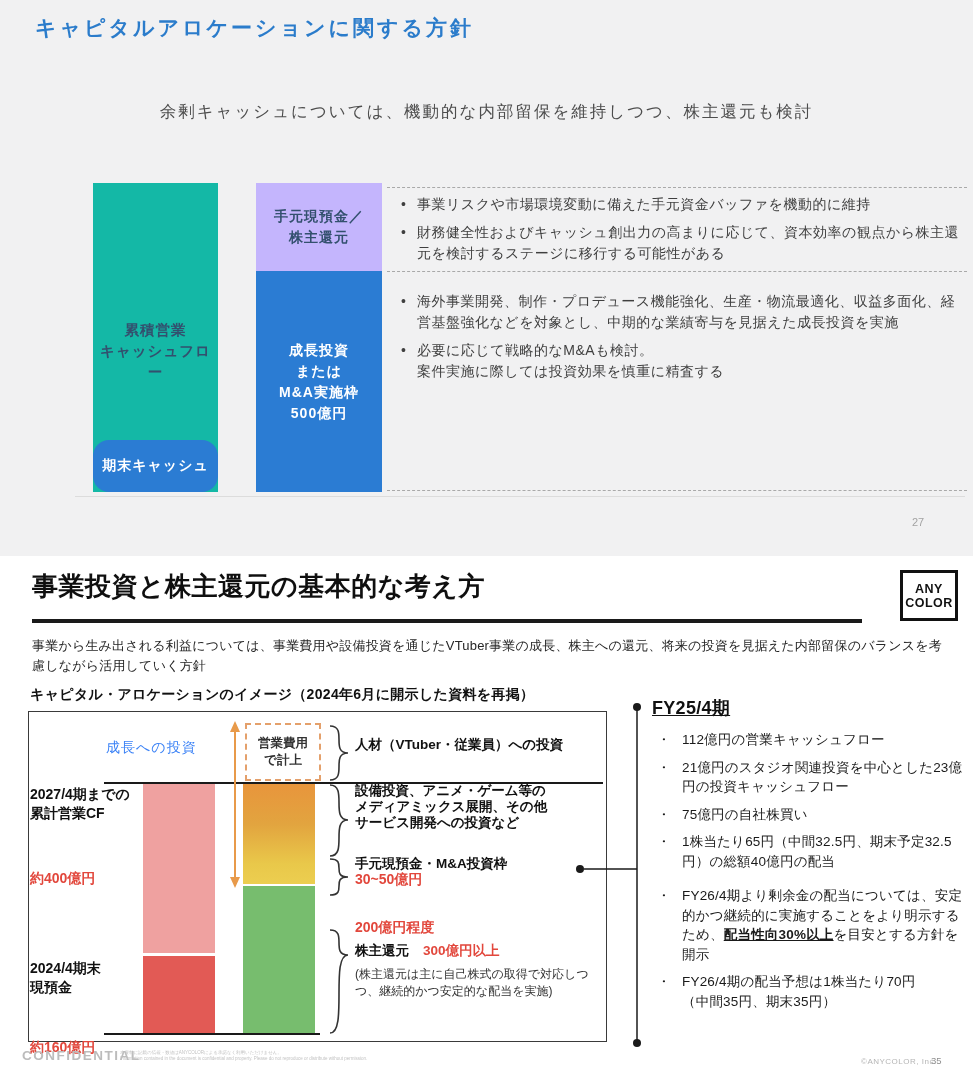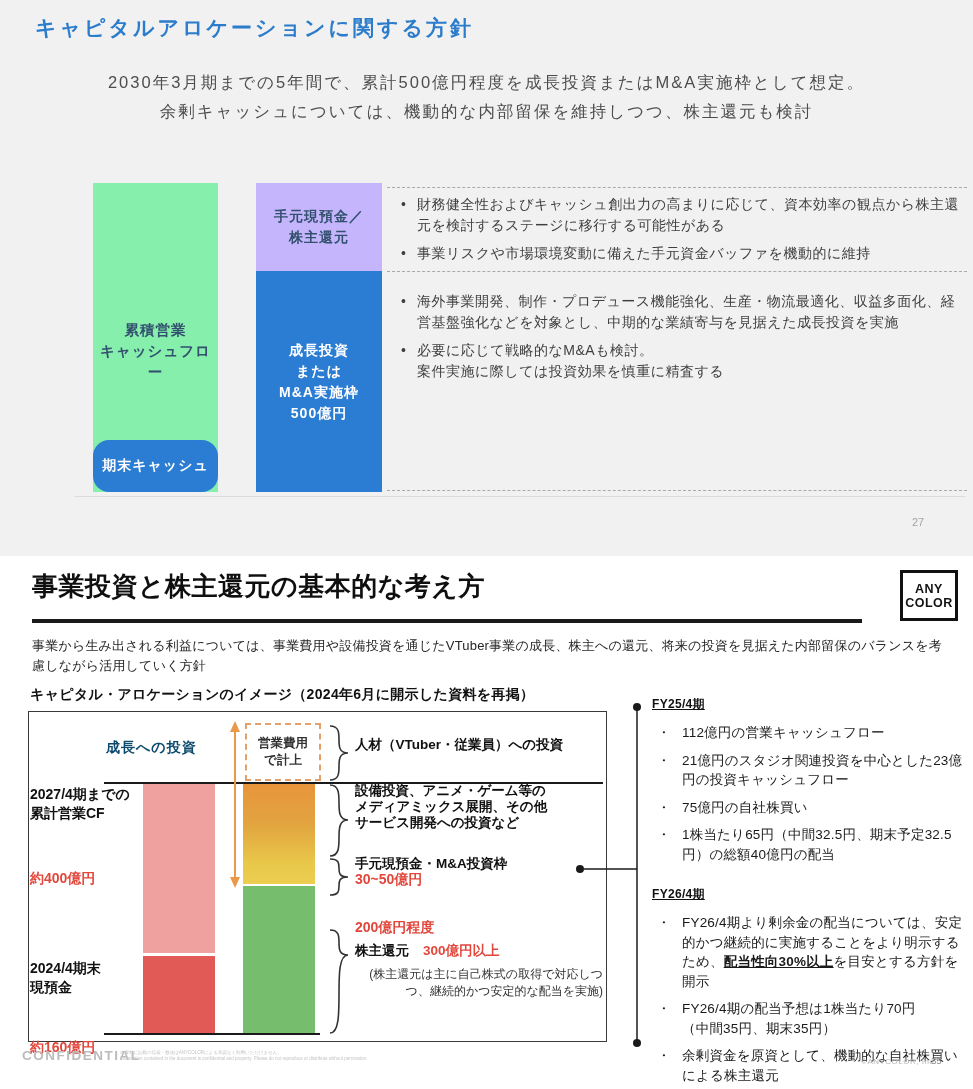--- a/index.html
+++ b/index.html
@@ -12,21 +12,21 @@
   .abs{position:absolute;}
 
   
   .slide1{position:absolute;left:0;top:0;width:973px;height:654px;background:#f1f1f2;}
   .s1-title{left:35px;top:14px;font-size:21px;font-weight:bold;color:#2b7ccb;letter-spacing:3px;}
   .s1-sub{left:0;width:973px;text-align:center;font-size:16.5px;color:#4d4d4d;letter-spacing:2px;}
   .s1-sub.l1{top:72px;}
   .s1-sub.l2{top:101px;}
 
   .bar{position:absolute;top:183px;height:309px;}
-  .bar-left{left:93px;width:125px;background:#86efac;}
+  .bar-left{left:93px;width:125px;background:#14b8a6;}
   .bar-right{left:256px;width:126px;background:#c4b5fd;}
   .bar-left .main-label{position:absolute;top:137px;left:0;width:100%;text-align:center;
     font-size:14.5px;font-weight:bold;color:#33506e;line-height:21px;white-space:pre-line;letter-spacing:1px;}
   .bar-left .bottom-strip{position:absolute;left:0;bottom:0;width:100%;height:52px;background:#2b7cd3;
     display:flex;align-items:center;justify-content:center;font-size:14px;font-weight:bold;color:#fff;letter-spacing:1px;border-radius:16px;}
   .bar-right .top-section{position:absolute;top:0;left:0;width:100%;height:88px;
     display:flex;align-items:center;justify-content:center;text-align:center;
     font-size:14px;font-weight:bold;color:#33506e;line-height:21px;white-space:pre-line;letter-spacing:1px;}
   .bar-right .dark-section{position:absolute;top:88px;left:0;width:100%;height:221px;background:#2b7cd3;
     display:flex;align-items:center;justify-content:center;text-align:center;
@@ -52,21 +52,21 @@
   .s2-title{left:32px;top:13px;font-size:26px;font-weight:900;color:#0f0f0f;letter-spacing:0.5px;}
   .s2-underline{left:32px;top:63px;width:830px;height:4px;background:#1a1a1a;}
   .s2-logo{left:900px;top:14px;width:52px;height:45px;border:3px solid #111;
     display:flex;flex-direction:column;align-items:center;justify-content:center;}
   .s2-logo span{font-size:12.5px;font-weight:800;color:#111;line-height:14px;letter-spacing:0.5px;}
   .s2-intro{left:32px;top:80px;width:916px;font-size:13px;line-height:20px;color:#262626;letter-spacing:0.2px;}
   .fig-heading{left:30px;top:130px;font-size:14px;font-weight:bold;color:#111;letter-spacing:0.3px;}
 
   .chart-frame{left:28px;top:155px;width:577px;height:329px;border:1.5px solid #3a3a3a;background:#fff;}
 
-  .growth-label{left:106px;top:183px;font-size:14px;font-weight:bold;color:#0c4a6e;letter-spacing:1px;}
+  .growth-label{left:106px;top:183px;font-size:14px;font-weight:normal;color:#3b82f6;letter-spacing:1px;}
   .opex-box{left:245px;top:167px;width:72px;height:54px;border:2px dashed #e4a06b;
     display:flex;align-items:center;justify-content:center;text-align:center;
     font-size:12.5px;font-weight:bold;color:#333;line-height:17px;white-space:pre-line;}
   .top-black-line{left:104px;top:226px;width:499px;height:0;border-top:2px solid #1a1a1a;}
 
   .cbar{position:absolute;width:72px;}
   .cbar-pink{left:143px;top:228px;height:169px;background:#efa1a0;}
   .cbar-red{left:143px;top:400px;height:78px;background:#e25a55;}
   .cbar-oy{left:243px;top:228px;height:100px;
     background:linear-gradient(180deg,#e8953c 0%,#e2a43f 40%,#e9c84a 80%,#ecce50 100%);}
@@ -81,24 +81,24 @@
   .left-val-2{left:30px;top:443px;}
 
   .r-lbl{position:absolute;left:355px;font-weight:bold;color:#111;}
   .r-jinzai{top:180px;font-size:13.5px;}
   .r-setsubi{top:227px;font-size:13.5px;line-height:16px;white-space:pre-line;}
   .r-setsubi-val{top:275px;left:355px;}
   .r-temoto{top:299px;font-size:13.5px;}
   .r-temoto-val{top:323px;left:355px;}
   .r-kangen{top:386px;font-size:13.5px;}
   .r-kangen .val{color:#e2473c;margin-left:14px;}
-  .r-note{left:355px;top:410px;width:248px;font-size:12px;line-height:17px;color:#333;text-align:right;}
+  .r-note{left:355px;top:410px;width:248px;font-size:12px;line-height:17px;color:#333;}
 
   .fy-panel{position:absolute;left:652px;width:312px;}
-  .fy-heading{font-size:12px;font-weight:bold;color:#111;text-decoration:underline;margin-bottom:10px;letter-spacing:0.3px;}
+  .fy-heading{font-size:18px;font-weight:bold;color:#111;text-decoration:underline;margin-bottom:10px;letter-spacing:0.3px;}
   .fy-bullet{position:relative;padding-left:30px;font-size:13.5px;line-height:19.5px;color:#1a1a1a;
     margin-bottom:8px;letter-spacing:0.2px;white-space:pre-line;}
   .fy-bullet::before{content:"\30FB";position:absolute;left:5px;top:0;color:#1a1a1a;}
   .fy-bullet .bold-u{font-weight:bold;text-decoration:underline;}
   .fy25-panel{top:140px;}
   .fy26-panel{top:330px;}
 
   .footer-conf{left:22px;top:492px;font-size:13.5px;font-weight:bold;color:#bcbcbc;letter-spacing:1.5px;}
   .fine-print{left:120px;top:494px;width:400px;font-size:4.5px;line-height:6px;color:#c3c3c3;}
   .footer-copy{left:822px;top:501px;font-size:8px;color:#b5b5b5;letter-spacing:0.5px;padding-left:39px;}
@@ -106,21 +106,20 @@
 
   svg.overlay{position:absolute;left:0;top:0;width:973px;height:533px;pointer-events:none;}
 </style>
 </head>
 <body>
 
 <div class="page">
 
   <section class="slide1">
     <div class="abs s1-title">キャピタルアロケーションに関する方針</div>
-    <div class="abs s1-sub l1">2030年3月期までの5年間で、累計500億円程度を成長投資またはM&amp;A実施枠として想定。</div>
     <div class="abs s1-sub l2">余剰キャッシュについては、機動的な内部留保を維持しつつ、株主還元も検討</div>
 
     <div class="bar bar-left">
       <div class="main-label">累積営業
 キャッシュフロー</div>
       <div class="bottom-strip">期末キャッシュ</div>
     </div>
 
     <div class="bar bar-right">
       <div class="top-section">手元現預金／
@@ -129,22 +128,22 @@
 または
 M&amp;A実施枠
 500億円</div>
     </div>
 
     <div class="abs dashed-line dash-top"></div>
     <div class="abs dashed-line dash-mid"></div>
     <div class="abs dashed-line dash-bot"></div>
 
     <div class="s1-bullets sec1">
+      <div class="s1-bullet">事業リスクや市場環境変動に備えた手元資金バッファを機動的に維持</div>
       <div class="s1-bullet">財務健全性およびキャッシュ創出力の高まりに応じて、資本効率の観点から株主還元を検討するステージに移行する可能性がある</div>
-      <div class="s1-bullet">事業リスクや市場環境変動に備えた手元資金バッファを機動的に維持</div>
     </div>
     <div class="s1-bullets sec2">
       <div class="s1-bullet">海外事業開発、制作・プロデュース機能強化、生産・物流最適化、収益多面化、経営基盤強化などを対象とし、中期的な業績寄与を見据えた成長投資を実施</div>
       <div class="s1-bullet">必要に応じて戦略的なM&amp;Aも検討。
 案件実施に際しては投資効果を慎重に精査する</div>
     </div>
 
     <div class="abs s1-baseline"></div>
     <div class="abs s1-pagenum">27</div>
   </section>
@@ -192,25 +191,23 @@
 
     <div class="fy-panel fy25-panel">
       <div class="fy-heading">FY25/4期</div>
       <div class="fy-bullet">112億円の営業キャッシュフロー</div>
       <div class="fy-bullet">21億円のスタジオ関連投資を中心とした23億円の投資キャッシュフロー</div>
       <div class="fy-bullet">75億円の自社株買い</div>
       <div class="fy-bullet">1株当たり65円（中間32.5円、期末予定32.5円）の総額40億円の配当</div>
     </div>
 
     <div class="fy-panel fy26-panel">
-      <div class="fy-heading">FY26/4期</div>
       <div class="fy-bullet"><span>FY26/4期より剰余金の配当については、安定的かつ継続的に実施することをより明示するため、</span><span class="bold-u">配当性向30%以上</span><span>を目安とする方針を開示</span></div>
       <div class="fy-bullet">FY26/4期の配当予想は1株当たり70円
 （中間35円、期末35円）</div>
-      <div class="fy-bullet">余剰資金を原資として、機動的な自社株買いによる株主還元</div>
     </div>
 
     <svg class="overlay" viewBox="0 0 973 533">
 
       <g>
         <line x1="235" y1="174" x2="235" y2="324" stroke="#e89a4a" stroke-width="2"></line>
         <polygon points="235,165 230,176 240,176" fill="#e89a4a"></polygon>
         <polygon points="235,332 230,321 240,321" fill="#e89a4a"></polygon>
       </g>
 

